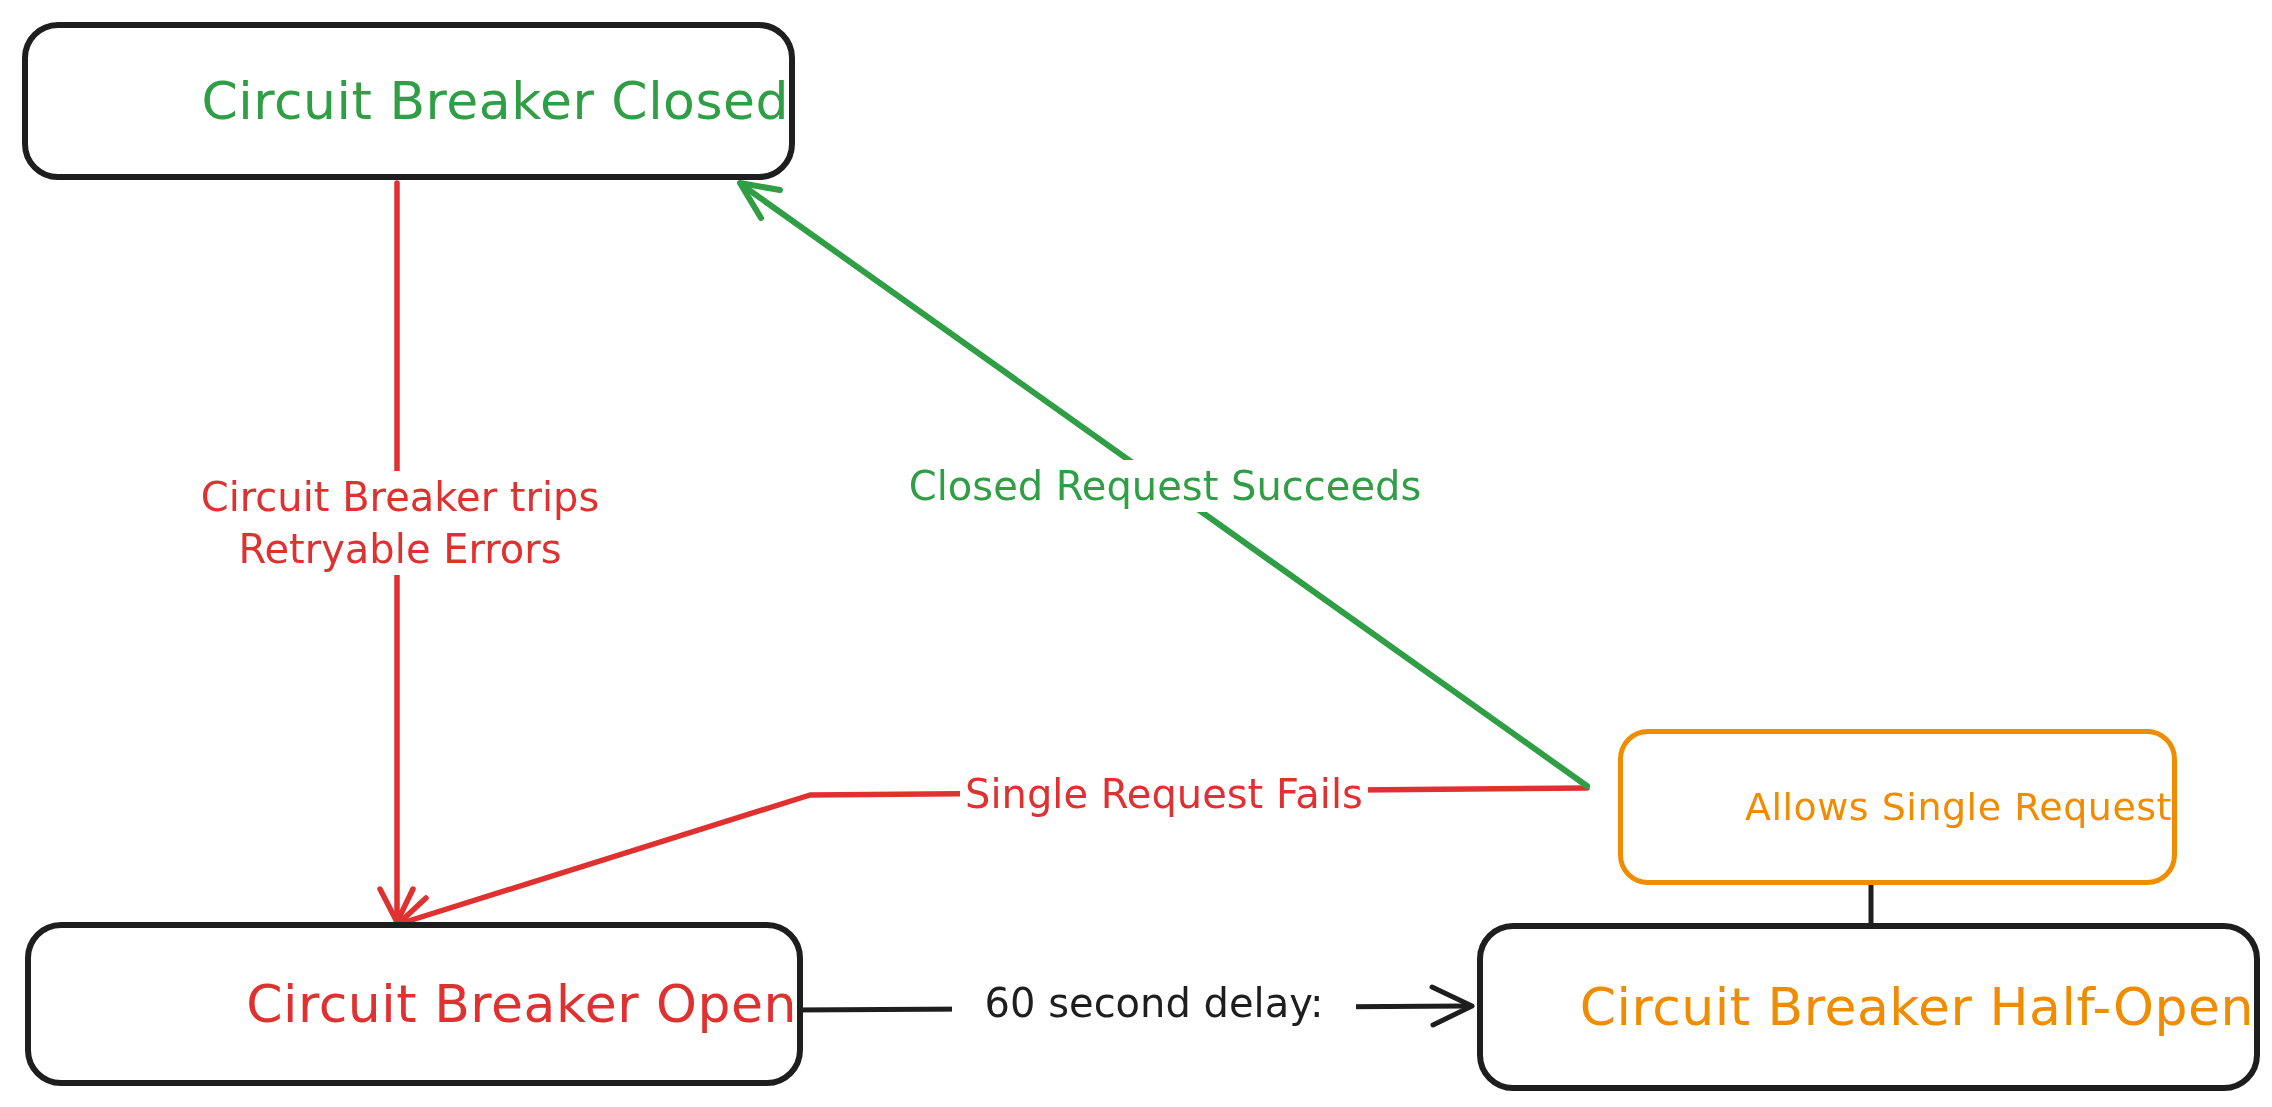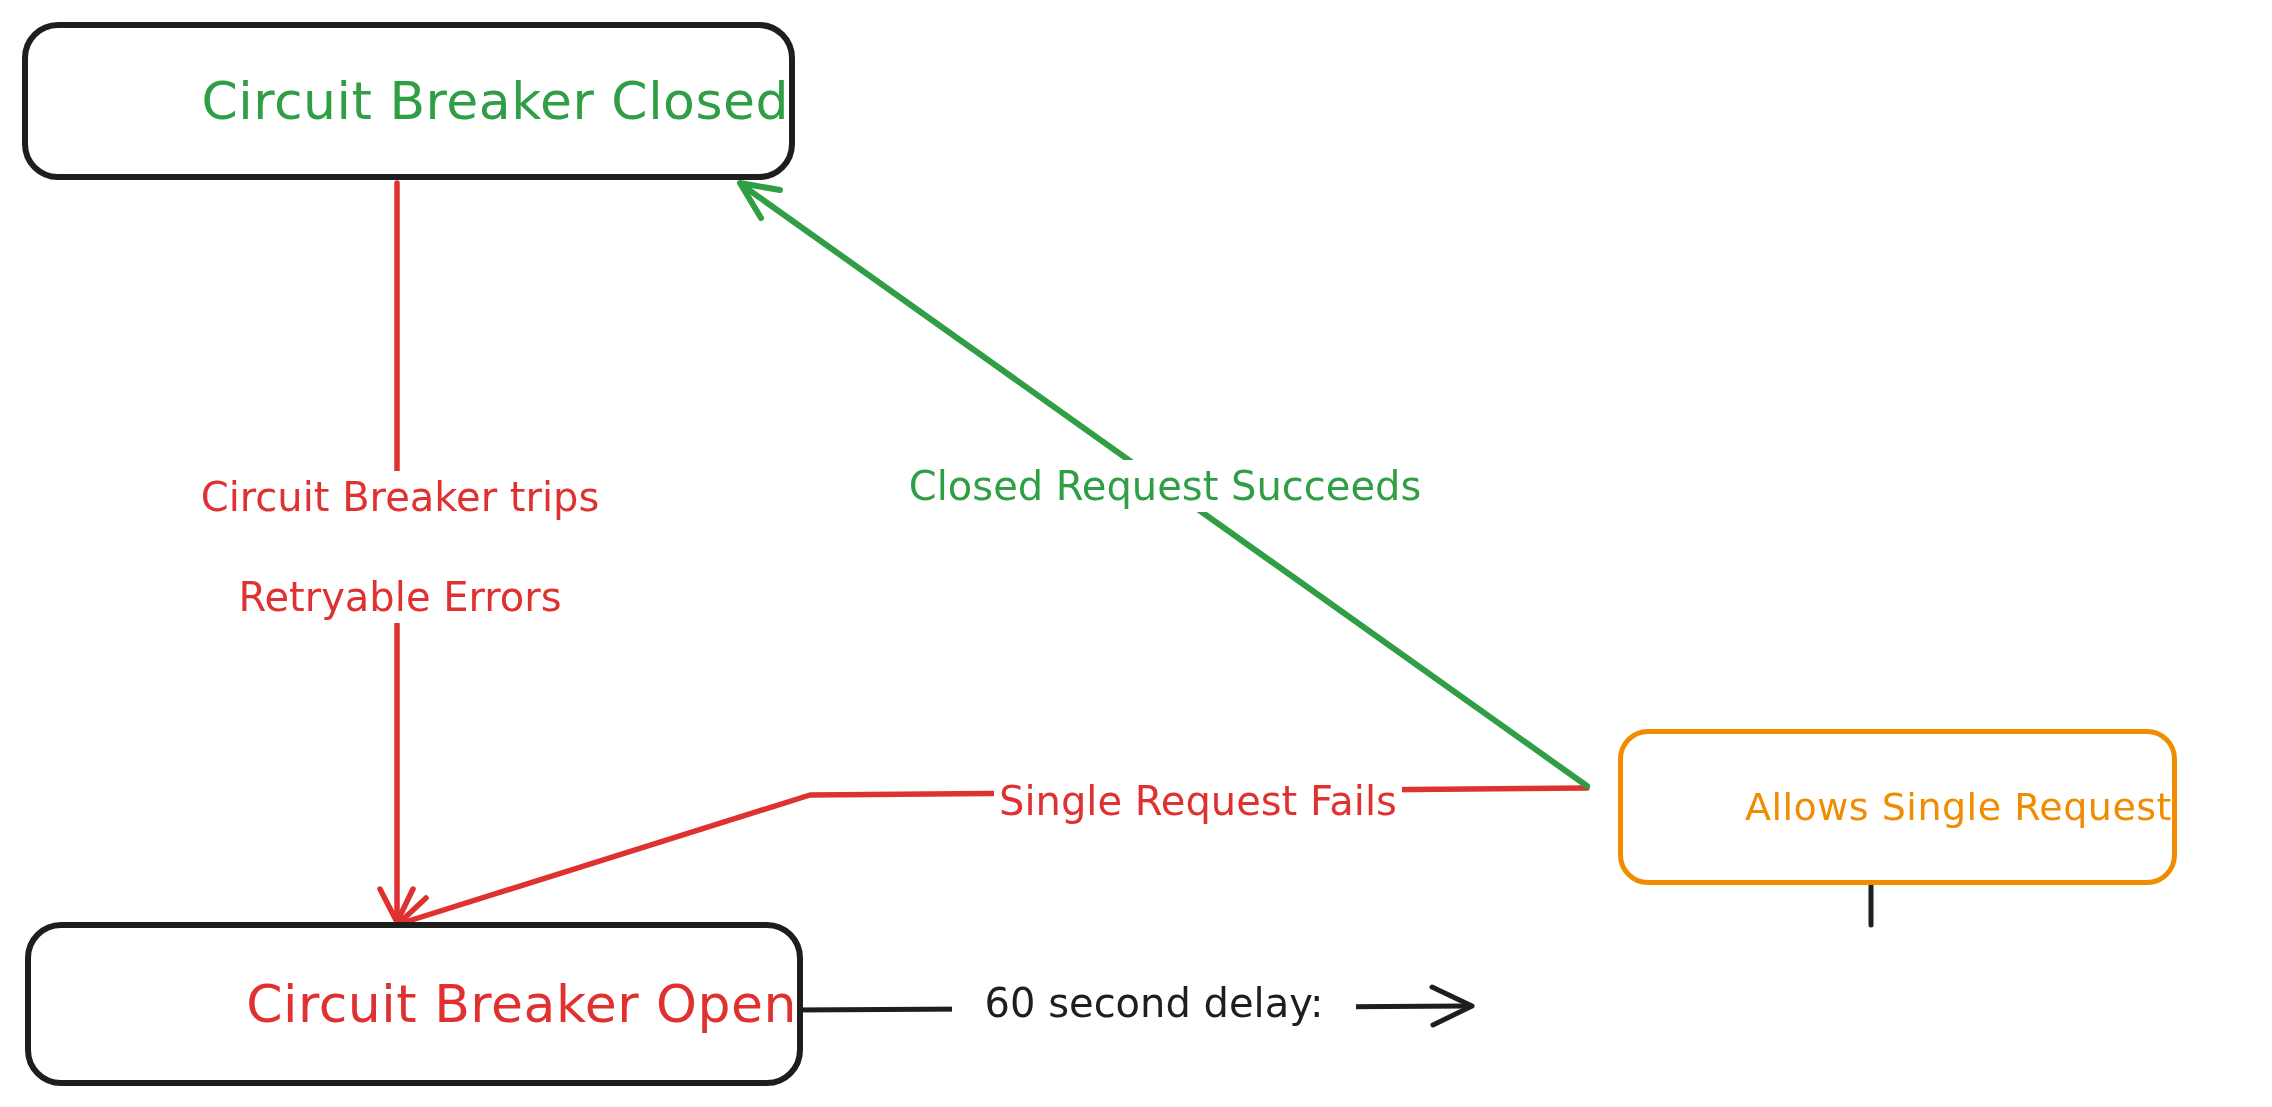--- a/index.html
+++ b/index.html
@@ -25,25 +25,25 @@
   .node-open{left:25px; top:922px; width:766px; height:152px; color:var(--red);}
   .node-half-open{left:1477px; top:923px; width:771px; height:156px; color:var(--orange);}
   .node-allows{
     left:1592px; top:729px; width:549px; height:146px;
     border:5px solid var(--orange); border-radius:30px;
     color:var(--orange); font-size:38px;margin-left:26px;
   }
   .edge-label{
     position:absolute; z-index:3; background:var(--bg);
     text-align:center; font-size:40px; line-height:52px; white-space:nowrap;
-    display:flex; flex-direction:column; align-items:center; justify-content:center;gap:48px;
+    display:flex; flex-direction:column; align-items:center; justify-content:center;
   }
   .label-trip{left:178px; top:471px; width:444px; color:var(--red);}
   .label-succeeds{left:928px; top:460px; width:474px; height:52px; color:var(--green);}
-  .label-fails{left:994px; top:768px; width:408px; height:52px; color:var(--red);margin-top:7px;}
+  .label-fails{left:960px; top:768px; width:408px; height:52px; color:var(--red);}
   .label-delay{left:952px; top:957px; width:404px; line-height:50px; color:var(--ink);margin-top:21px;}
 </style>
 </head>
 <body>
 
 <div id="canvas">
 
   <svg class="edges" width="2272" height="1107" viewBox="0 0 2272 1107">
 
     <path class="stroke-red" d="M397 183 L397 920"></path>
@@ -62,20 +62,23 @@
   </svg>
 
   <div class="node node-closed">
     <span>Circuit Breaker Closed</span>
   </div>
 
   <div class="node node-open">
     <span>Circuit Breaker Open</span>
   </div>
 
+  <div class="node node-half-open">
+    <span>Circuit Breaker Half-Open</span>
+  </div>
 
   <div class="node node-allows">
     <span>Allows Single Request</span>
   </div>
 
   <div class="edge-label label-trip">
     <span>Circuit Breaker trips</span>
     <span>Retryable Errors</span>
   </div>
 

